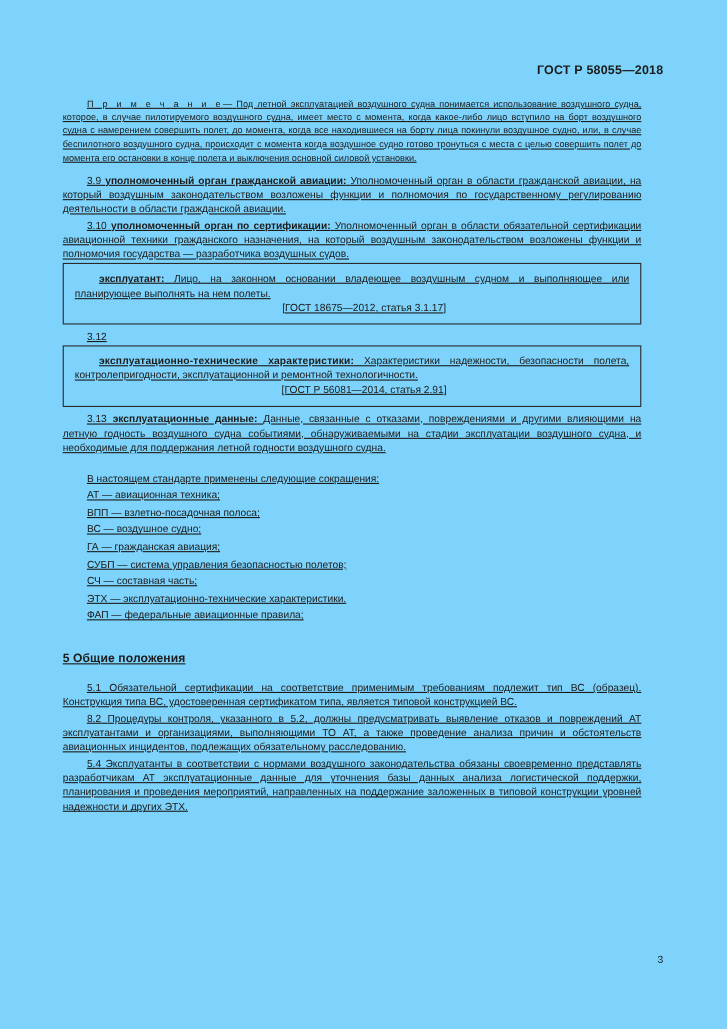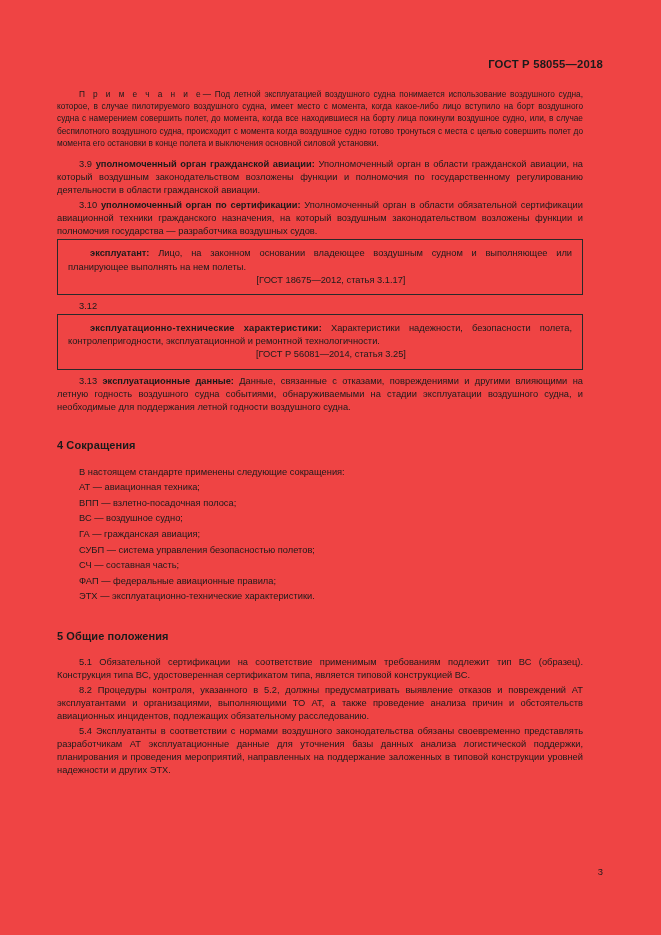--- a/index.html
+++ b/index.html
@@ -10,39 +10,40 @@
   }
   body {
     font-family: "Liberation Sans", sans-serif;
     color: #1b1b1b;
   }
   .page {
     position: relative;
     width: 661px;
     height: 935px;
     margin: 0 auto;
-    background: #ef4444;
+    background: #7dd3fc;
     overflow: hidden;
     box-sizing: border-box;
     padding-left: 16px;
   }
   .header {
     position: absolute;
     top: 58px;
     right: 58px;
     font-size: 11.3px;
     font-weight: bold;
     letter-spacing: 0.2px;
     white-space: nowrap;
   }
   .content {
     position: absolute;
     left: 57px;
     top: 88px;
     width: 526px;
+    text-decoration: underline;
   }
   p {
     margin: 0;
     font-size: 9.3px;
     line-height: 13.05px;
     text-align: justify;
     text-justify: inter-word;
     hyphens: manual;
   }
   .note {
@@ -140,41 +141,40 @@
       <p class="src">[ГОСТ 18675—2012, статья 3.1.17]</p>
     </div>
 
     <p class="indent gap-md">3.12</p>
 
     <div class="defbox">
       <p class="lead">
         <span class="spaced-term">эксплуатационно-технические  характеристики:</span>
         <span>Характеристики надежности, безопасности полета, контролепригодности, эксплуатационной и ремонтной технологичности.</span>
       </p>
-      <p class="src">[ГОСТ Р 56081—2014, статья 3.25]</p>
+      <p class="src">[ГОСТ Р 56081—2014, статья 2.91]</p>
     </div>
 
     <p class="indent gap-md">
       <span>3.13</span>
       <span class="term">эксплуатационные данные:</span>
       <span>Данные, связанные с отказами, повреждениями и другими влияющими на летную годность воздушного судна событиями, обнаруживаемыми на стадии эксплуатации воздушного судна, и необходимые для поддержания летной годности воздушного судна.</span>
     </p>
 
-    <h2 class="h-gap-before">4  Сокращения</h2>
 
     <div class="abbr-list h-gap-after">
       <p>В настоящем стандарте применены следующие сокращения:</p>
       <p>АТ — авиационная техника;</p>
       <p>ВПП — взлетно-посадочная полоса;</p>
       <p>ВС — воздушное судно;</p>
       <p>ГА — гражданская авиация;</p>
       <p>СУБП — система управления безопасностью полетов;</p>
       <p>СЧ — составная часть;</p>
+      <p>ЭТХ — эксплуатационно-технические характеристики.</p>
       <p>ФАП — федеральные авиационные правила;</p>
-      <p>ЭТХ — эксплуатационно-технические характеристики.</p>
     </div>
 
     <h2 class="h-gap-before">5  Общие положения</h2>
 
     <p class="indent h-gap-after">
       <span>5.1</span>
       <span>Обязательной сертификации на соответствие применимым требованиям подлежит тип ВС (образец). Конструкция типа ВС, удостоверенная сертификатом типа, является типовой конструкцией ВС.</span>
     </p>
 
 

